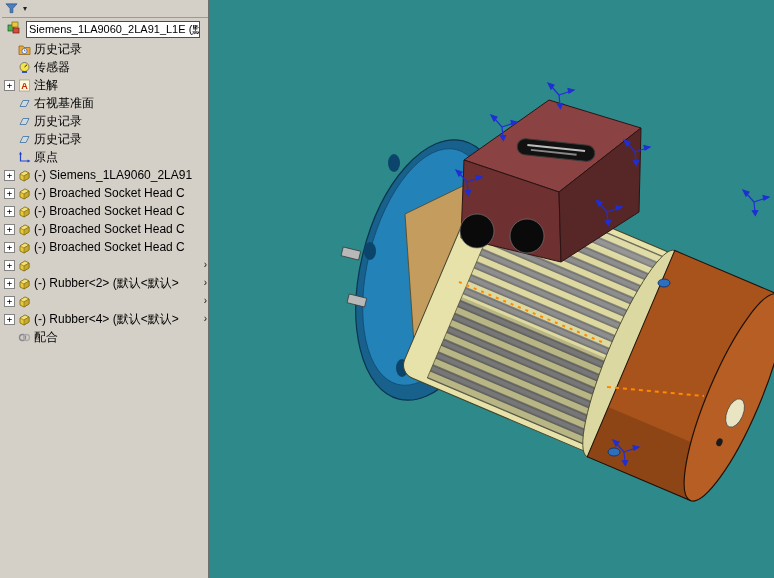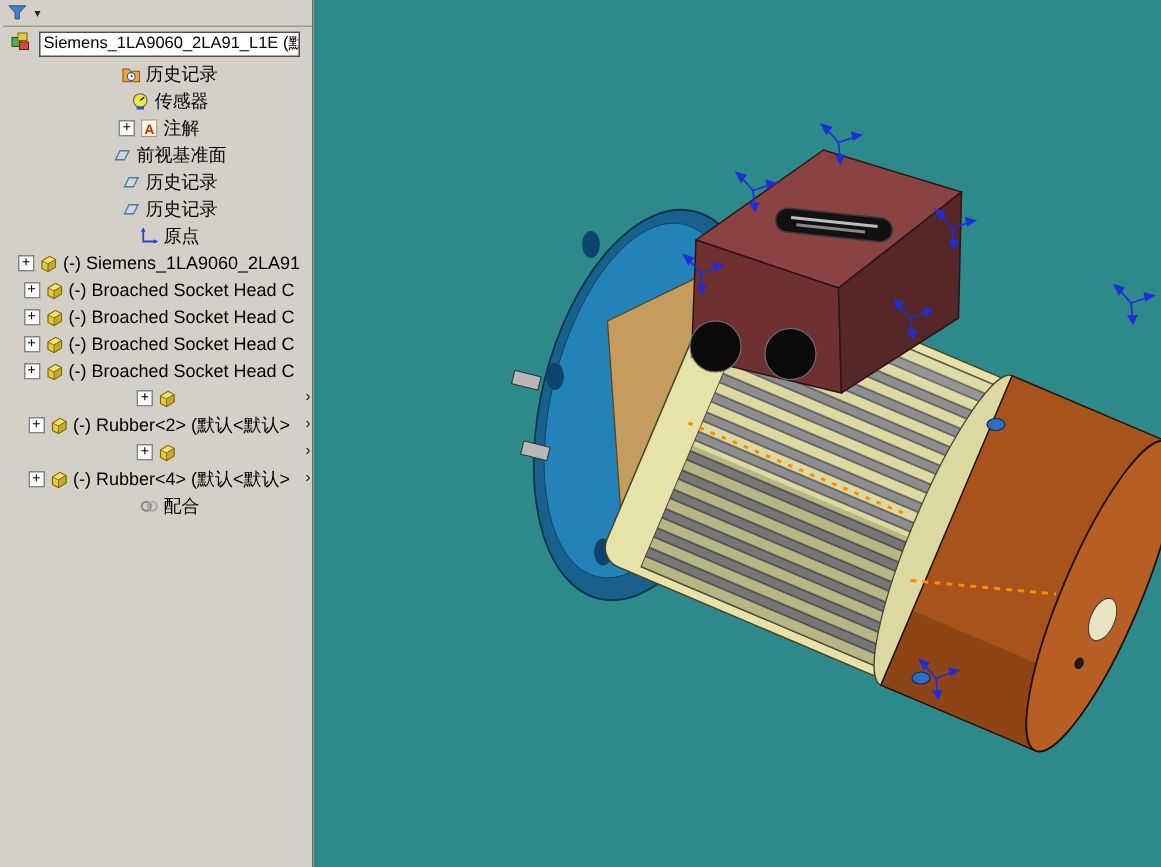--- a/index.html
+++ b/index.html
@@ -11,21 +11,21 @@
               background:#D4D0C8;border-right:1px solid #6f6f6f;}
   .filter-bar{height:15px;display:flex;align-items:center;gap:2px;
               padding:1px 3px;border-bottom:1px solid #9a9a92;background:#D4D0C8;}
   .filter-caret{font-size:8px;color:#222;line-height:8px;}
   .tree{padding-top:3px;font-size:12px;color:#000;}
   .root-row{display:flex;align-items:flex-start;height:19px;padding-left:5px;}
   .root-box{background:#fff;border:1px solid #4d4d4d;height:15px;line-height:15px;
             font-size:11px;padding:0 2px;margin-left:3px;white-space:nowrap;
             overflow:hidden;max-width:168px;}
   .row{display:flex;align-items:center;height:18px;padding-left:2px;
-       position:relative;white-space:nowrap;justify-content:center;}
+       position:relative;white-space:nowrap;}
   .plus{width:9px;height:9px;border:1px solid #848484;background:#fff;
         font-size:9px;line-height:8px;text-align:center;color:#000;
         flex:0 0 auto;margin-right:3px;font-family:"DejaVu Sans Mono",monospace;}
   .spacer{width:14px;flex:0 0 auto;}
   .ticon{width:13px;height:13px;flex:0 0 auto;margin-right:3px;}
   .lbl{font-size:12px;overflow:hidden;max-width:168px;}
   .ovf{position:absolute;right:1px;top:3px;font-size:10px;color:#111;}
   
   .viewport{position:absolute;left:207px;top:0;width:567px;height:578px;}
 </style>
@@ -81,21 +81,21 @@
           <text x="6.5" y="10" text-anchor="middle" font-size="9" font-weight="bold" fill="#CC2200">A</text>
         </svg>
         <span class="lbl">注解</span>
       </div>
 
       <div class="row">
         <span class="spacer"></span>
         <svg class="ticon" viewBox="0 0 13 13">
           <polygon points="2,9.5 5,3.5 11,3.5 8,9.5" fill="#CFE0EE" fill-opacity="0.6" stroke="#4A7AA8" stroke-width="0.9"></polygon>
         </svg>
-        <span class="lbl">前视基准面</span>
+        <span class="lbl">右视基准面</span>
       </div>
 
       <div class="row">
         <span class="spacer"></span>
         <svg class="ticon" viewBox="0 0 13 13">
           <polygon points="2,9.5 5,3.5 11,3.5 8,9.5" fill="#CFE0EE" fill-opacity="0.6" stroke="#4A7AA8" stroke-width="0.9"></polygon>
         </svg>
         <span class="lbl">历史记录</span>
       </div>
 

